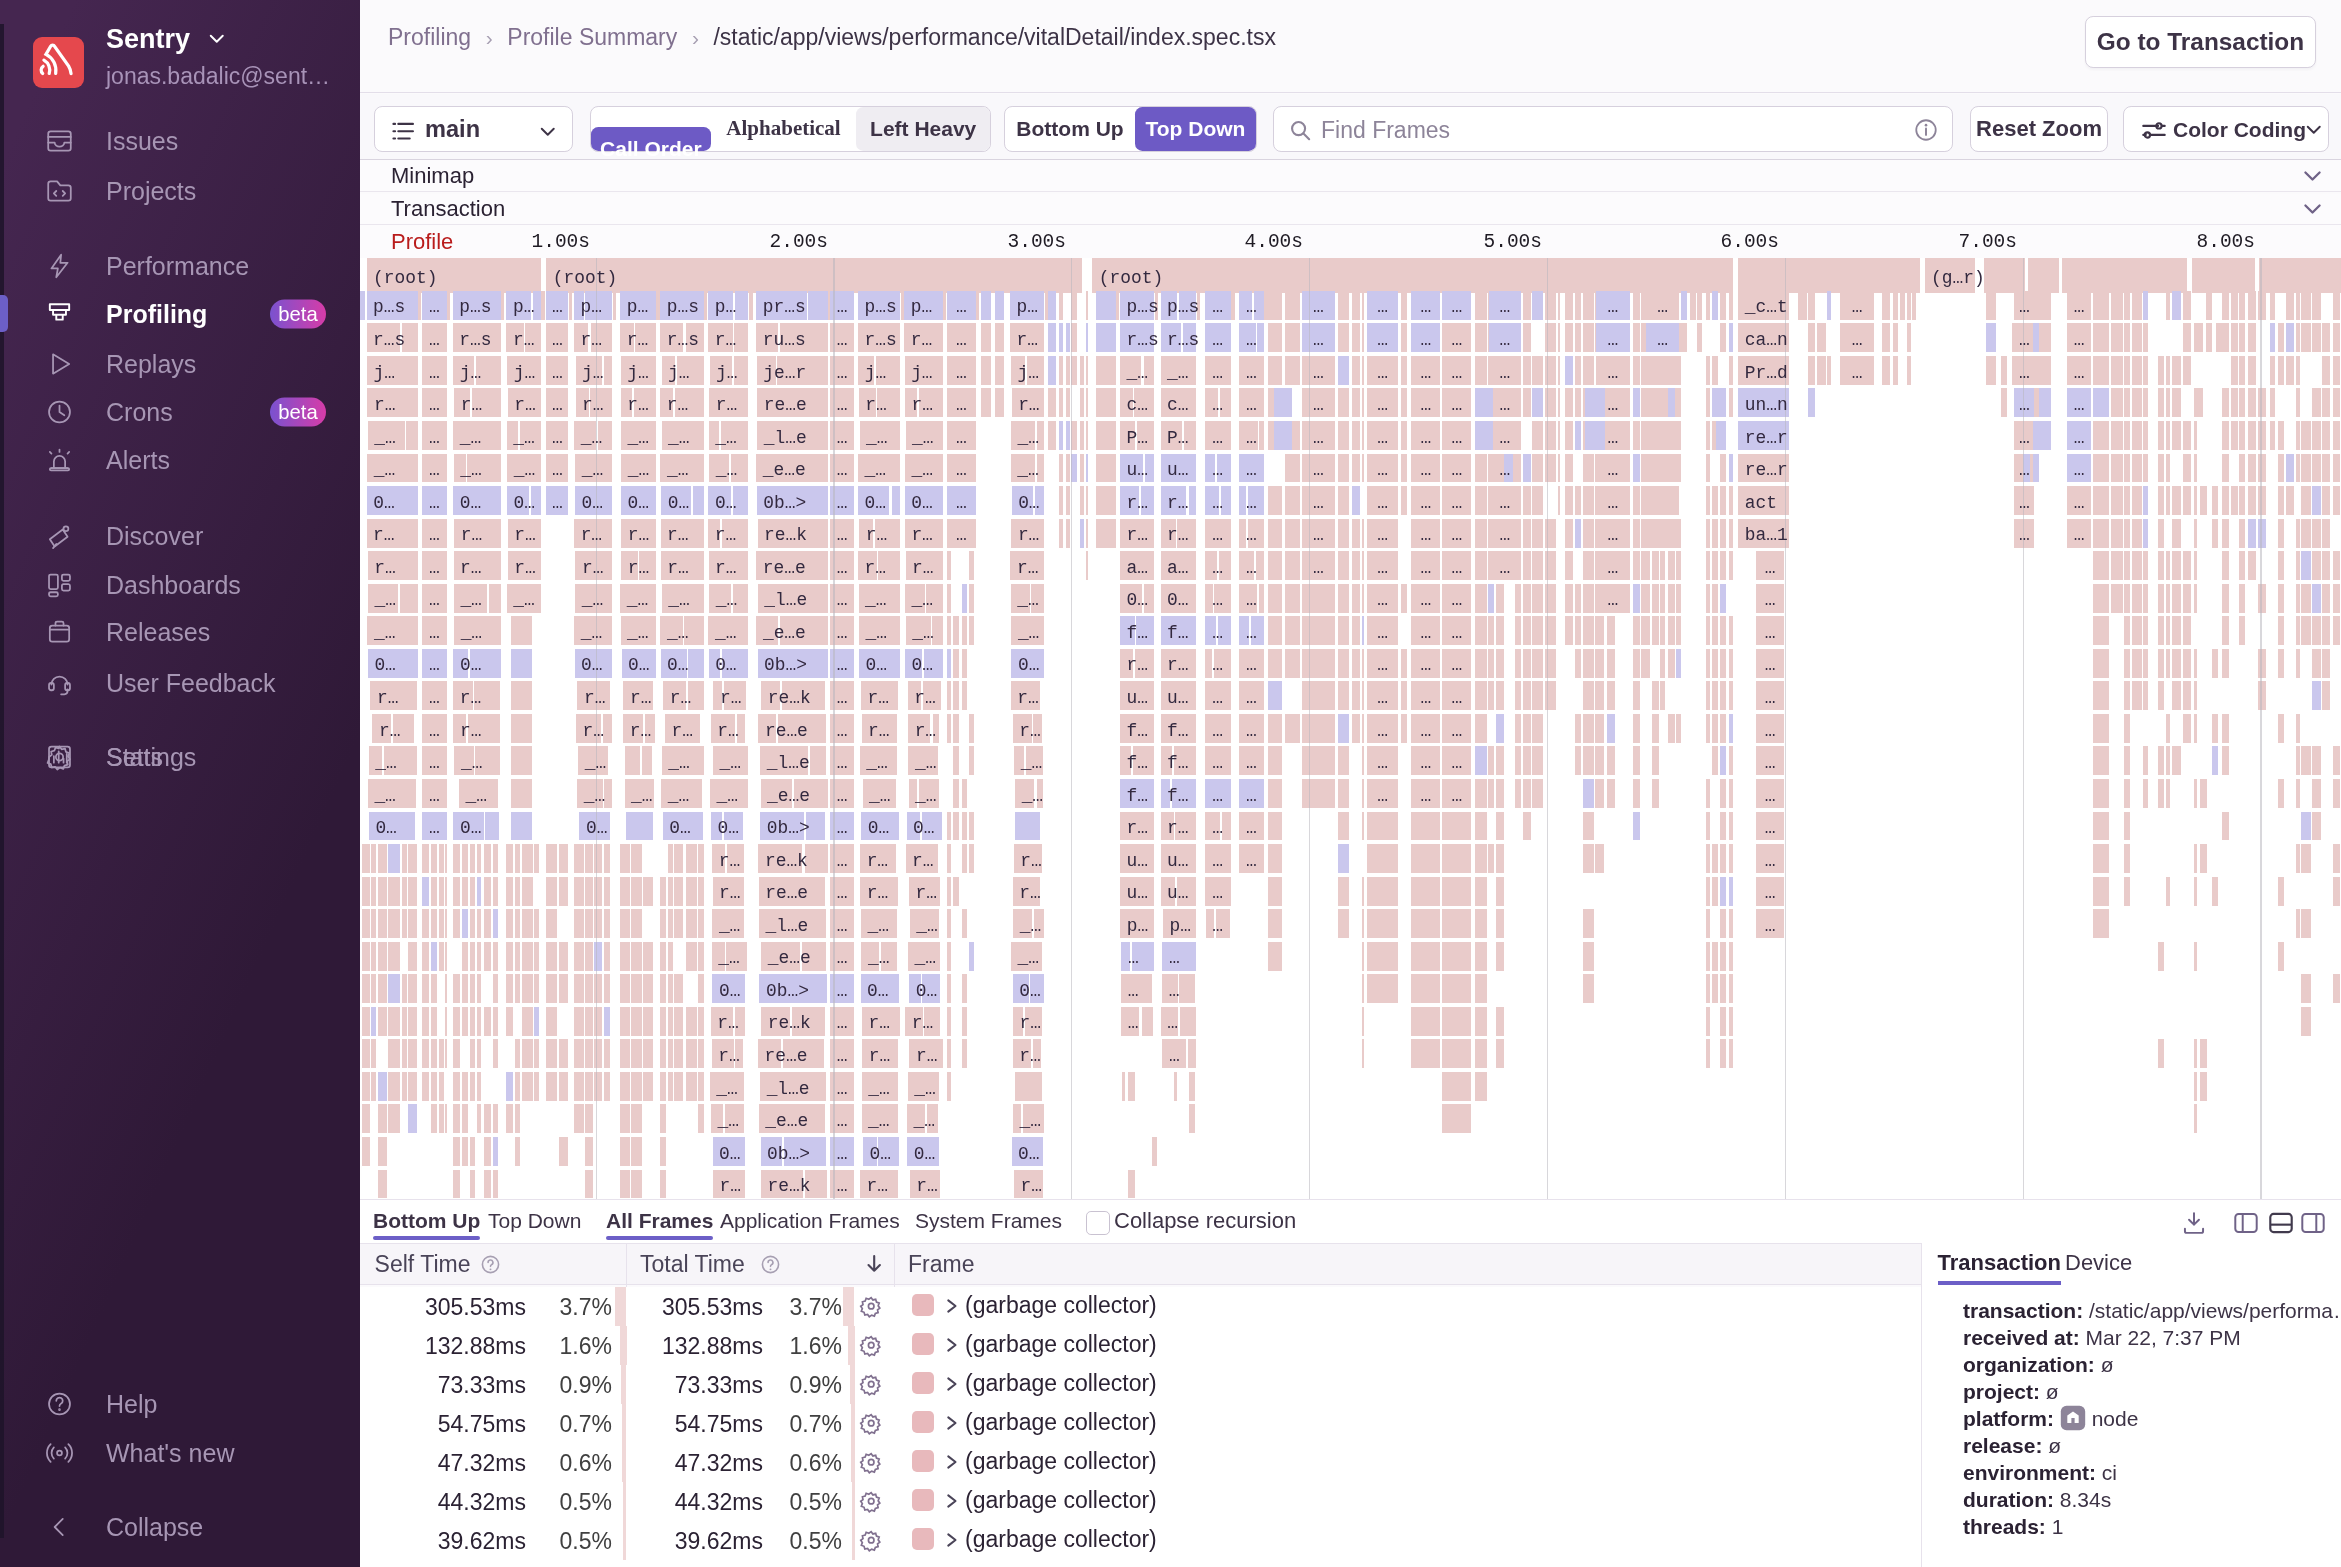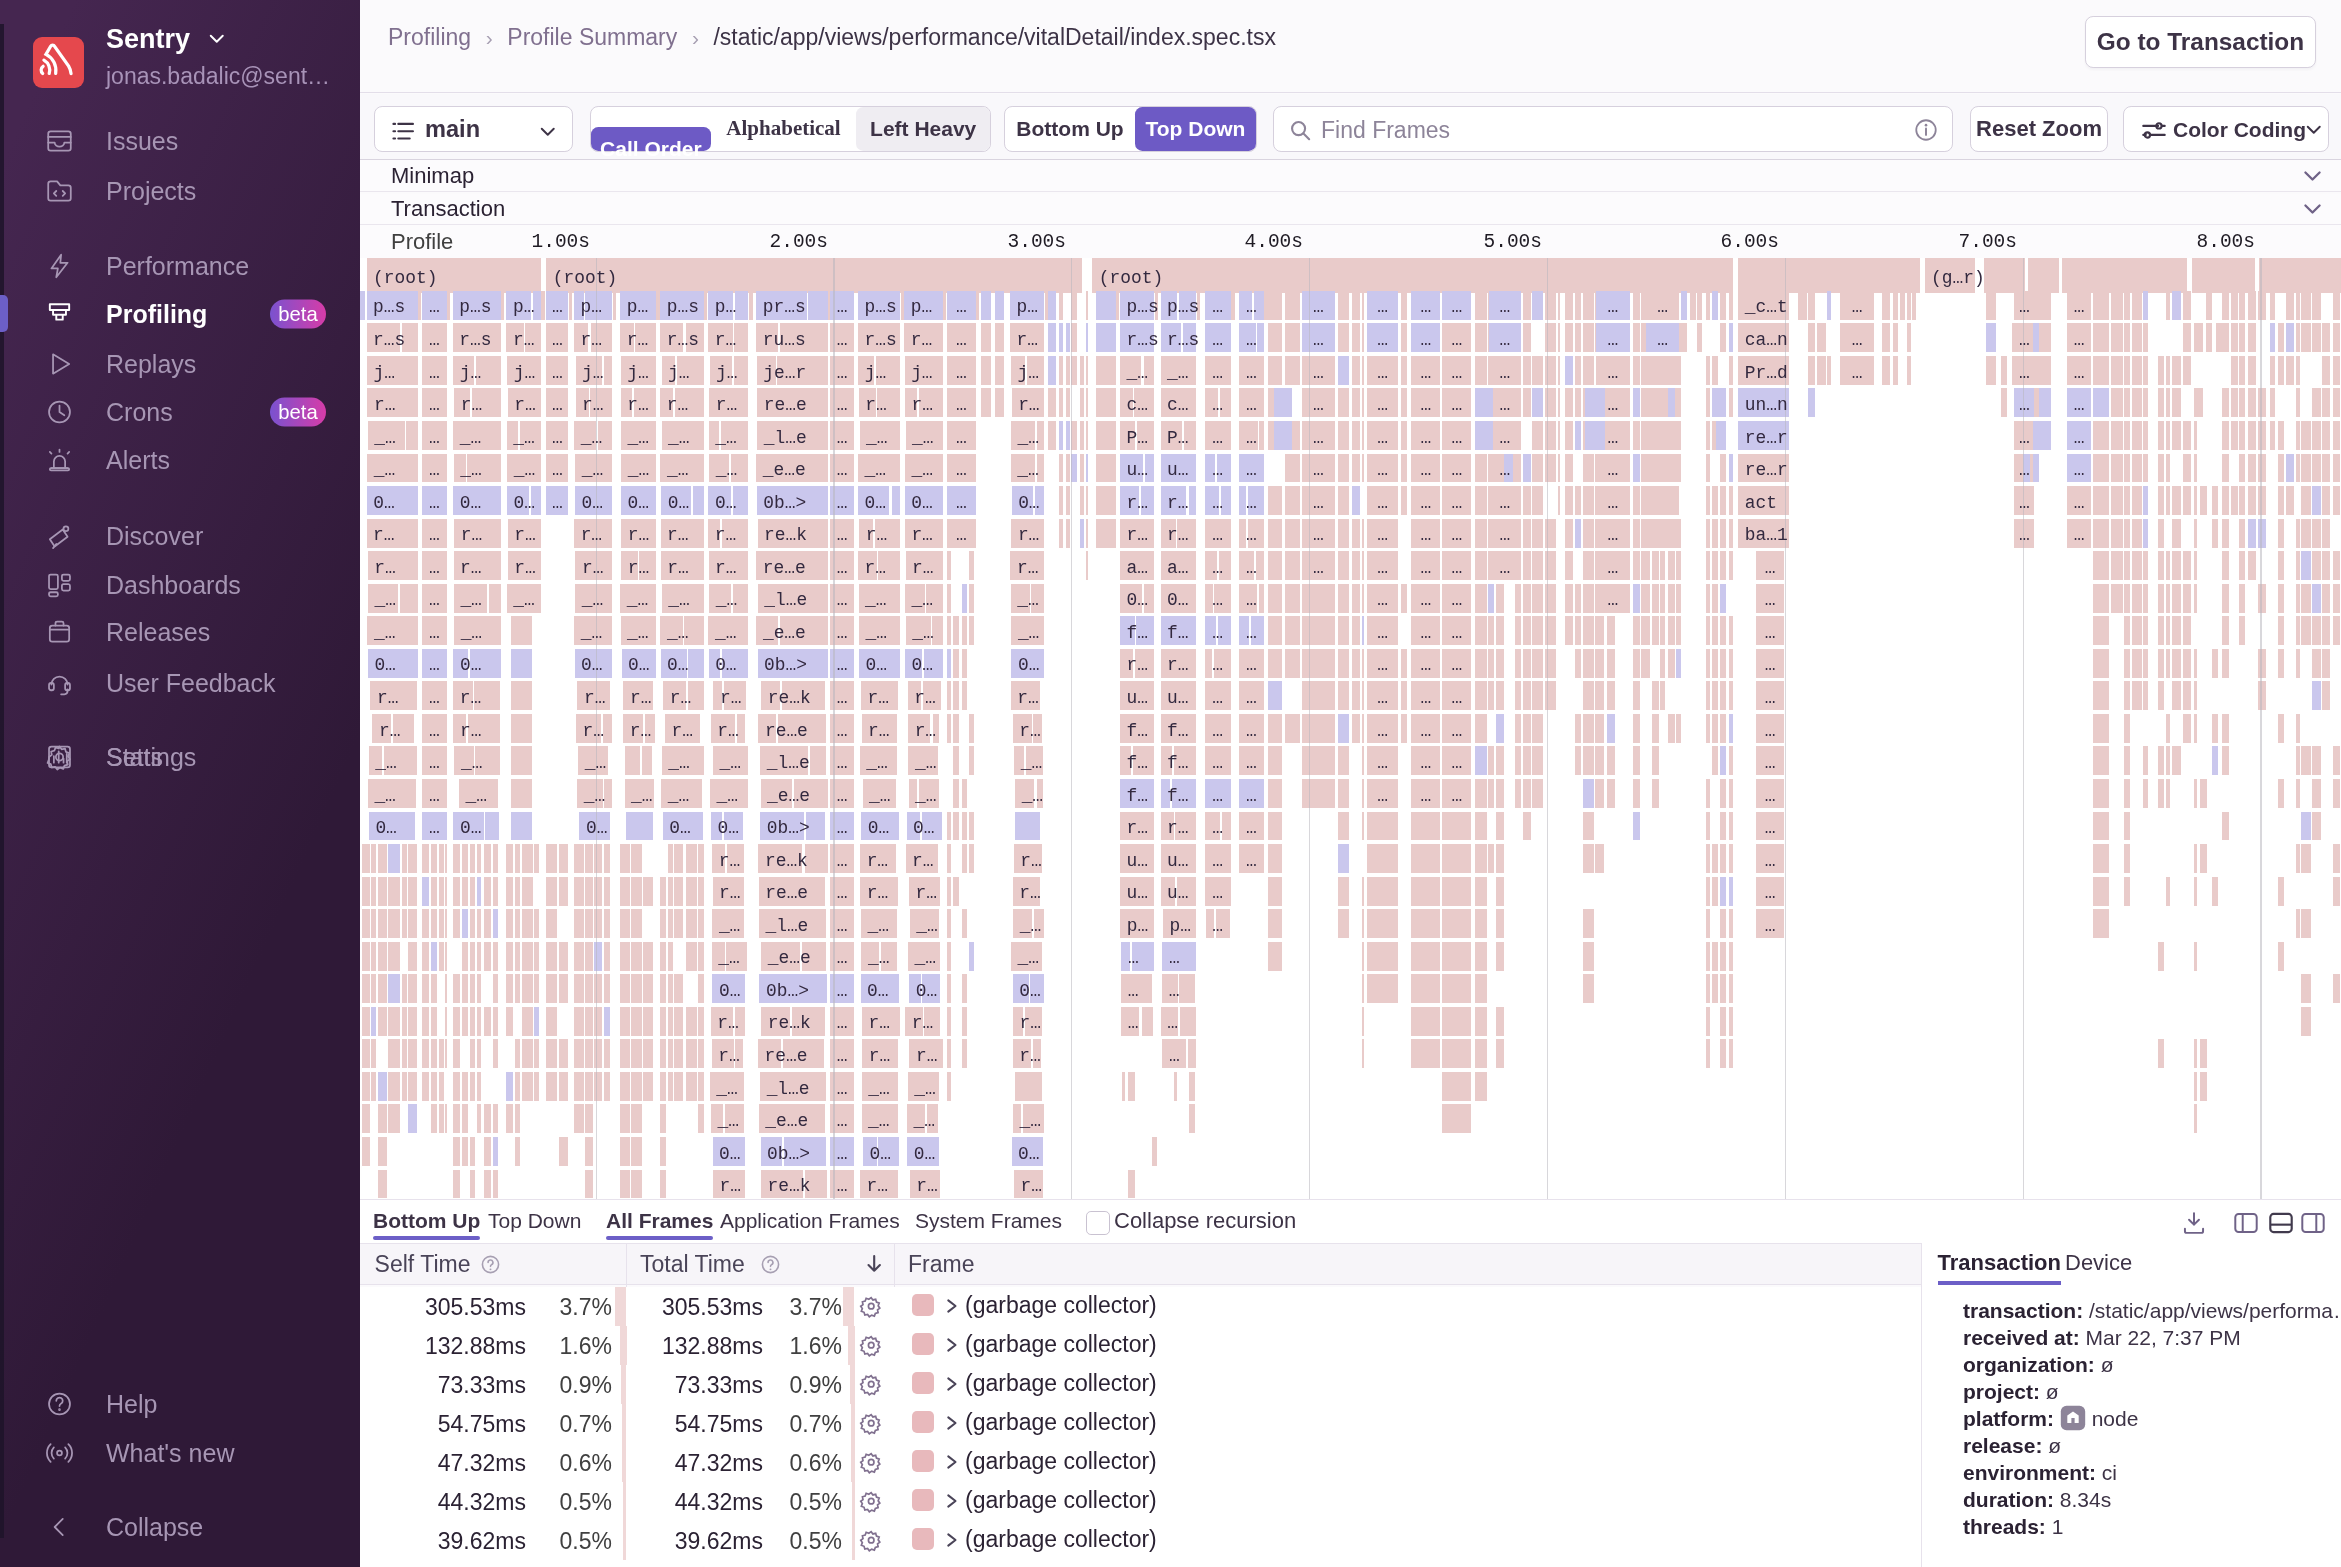--- a/index.html
+++ b/index.html
@@ -53,21 +53,21 @@
 #reset { left:1610px; width:138px; font-size:22px; text-align:center; line-height:43px; }
 #colorcoding { left:1763px; width:206px; white-space:nowrap; }
 #colorcoding .txt { position:absolute; left:49px; top:10.6px; font-size:21px; font-weight:bold; }
 
 .collrow { position:absolute; left:0; right:0; background:#fcfbfd; border-bottom:0.8px solid #eae6ee; }
 .collrow .lb { position:absolute; left:31px; top:50%; transform:translateY(-50%); font-size:22px; color:#2b2233; }
 .collrow svg { position:absolute; right:18px; top:50%; transform:translateY(-50%); }
 #row-minimap { top:159px; height:33px; border-top:0.8px solid #d9d4df; }
 #row-txn { top:194px; height:31px; }
 #axis { position:absolute; left:0; top:225px; right:0; height:33px; background:#fcfbfd; }
-#axis .pl { position:absolute; left:31px; top:4.1px; font-size:22px; color:#404040; }
+#axis .pl { position:absolute; left:31px; top:4.1px; font-size:22px; color:#b91c1c; }
 #axis .tick { position:absolute; top:5.7px; font-size:19.5px; font-family:"Liberation Mono",monospace; color:#1f1b24; }
 #fgwrap { position:absolute; left:0; top:258px; width:1982px; height:942px; background:#fff; }
 
 
 #tabbar { position:absolute; left:0; top:1199px; right:0; height:44px; background:#fff; border-top:0.8px solid #e7e2ec; }
 #tabbar .tab { position:absolute; top:0; font-size:21px; color:#3d3346; line-height:42px; white-space:nowrap; }
 #tabbar .tab.b { font-weight:bold; }
 #tabbar .tab.u:after { content:""; position:absolute; left:0; right:0; bottom:1.6px; height:4.1px; background:#6c5fc7; border-radius:2.4px; }
 #cbx { position:absolute; left:726px; top:11.4px; width:23.6px; height:23.6px; border:1.6px solid #c9c2d1; border-radius:4.9px; background:#fff; }
 #collapse-lbl { position:absolute; left:754px; top:0; font-size:22px; color:#3d3346; line-height:42px; }

